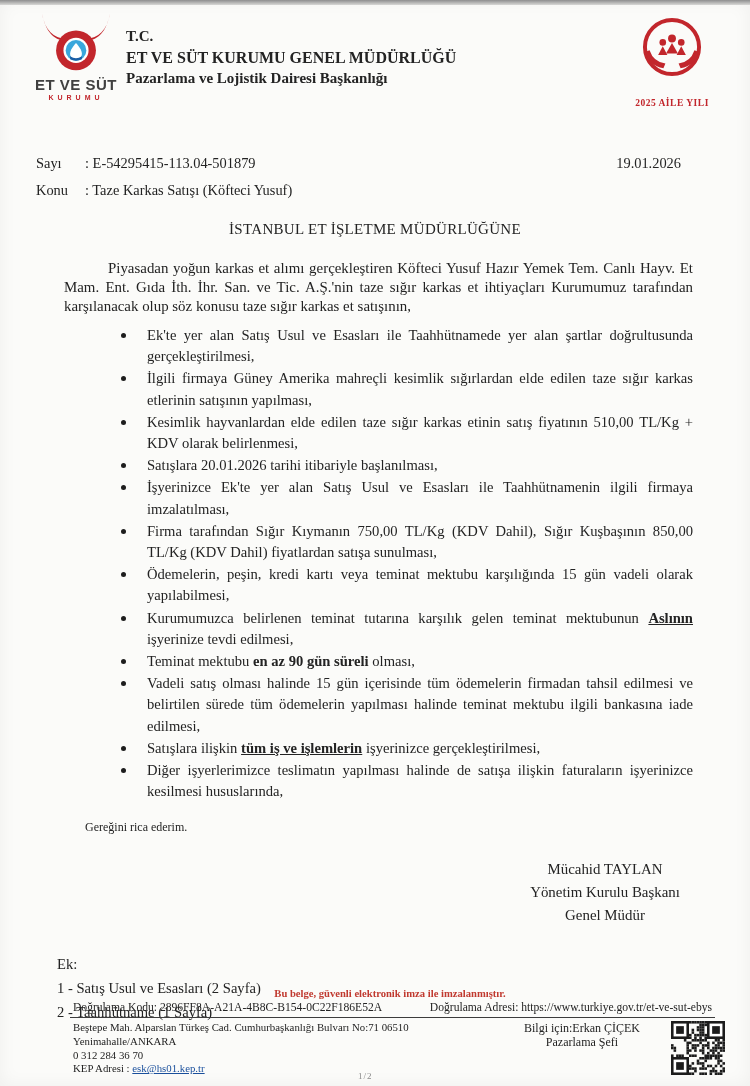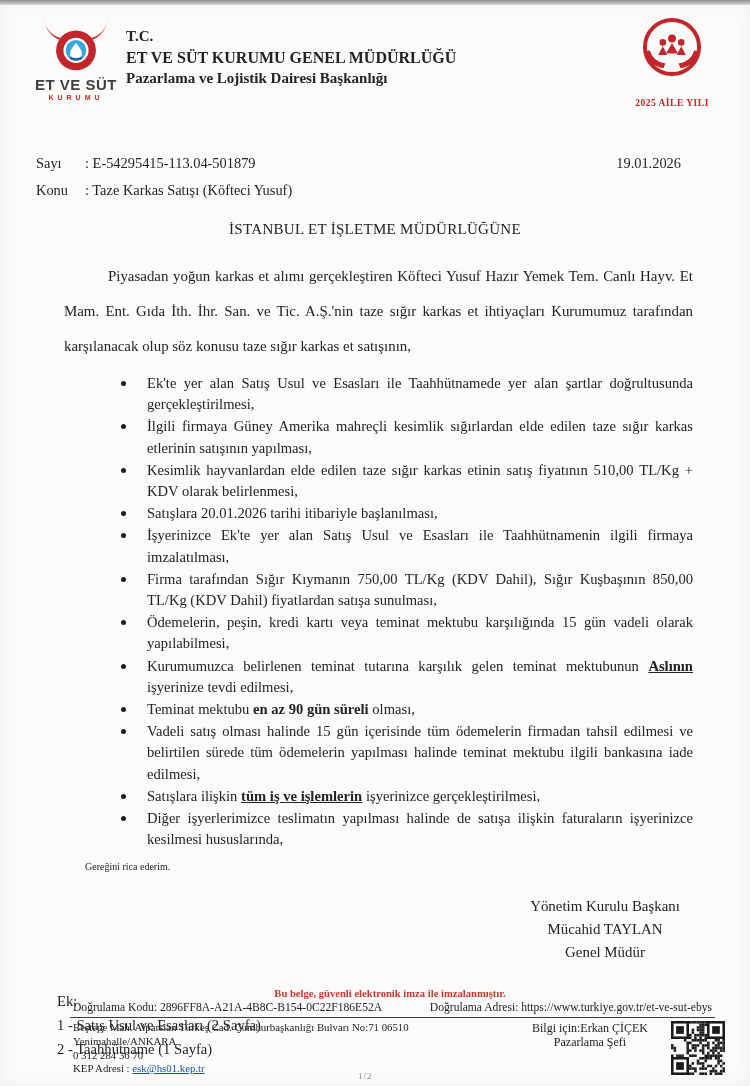--- a/index.html
+++ b/index.html
@@ -26,39 +26,39 @@
   .logo-right .caption{font-family:"Liberation Serif",serif;font-weight:bold;
     font-size:9.5px;color:#c2262c;letter-spacing:0.5px;margin-top:12px;}
   
   .meta{position:relative;margin:42px 53px 0 36px;font-size:14.4px;}
   .meta-row{display:flex;line-height:27px;}
   .meta-label{width:49px;}
   .meta-date{position:absolute;right:16px;top:0;line-height:27px;}
   
   .addressee{text-align:center;margin-top:17px;font-size:15px;letter-spacing:0.3px;}
   .intro{margin:21px 57px 0 64px;text-align:justify;text-indent:44px;
-    font-size:14.9px;line-height:35px;}
+    font-size:14.9px;line-height:19px;}
   ul.bullets{list-style:none;margin:9px 57px 0 0;padding:0 0 0 147px;}
   ul.bullets li{position:relative;text-align:justify;font-size:14.6px;
     line-height:21.2px;margin-bottom:1px;}
   ul.bullets li::before{content:"";position:absolute;left:-26px;top:8px;
     width:5px;height:5px;border-radius:50%;background:#1d1d1d;}
   .b{font-weight:bold;}
   .u{text-decoration:underline;font-family:Liberation Serif, serif;}
-  .closing{margin:11px 0 0 85px;font-size:10px;}
+  .closing{margin:18px 0 0 85px;font-size:12px;}
   .signature{width:240px;margin:23px 25px 0 auto;text-align:center;
     font-size:14.9px;line-height:23px;}
   .attachments{margin:25px 0 0 57px;font-size:14.6px;line-height:24px;}
   
   .footer{position:absolute;left:15px;top:988px;width:750px;}
   .esign{text-align:center;color:#c0392f;font-size:10.6px;font-weight:bold;}
   .verify-row{display:flex;justify-content:space-between;
     margin:1px 53px 0 58px;font-size:11.6px;line-height:15px;}
   .rule{margin:2px 50px 0 55px;border-top:1.7px solid #3c3c3c;}
-  .foot-cols{display:flex;margin:3px 40px 0 58px;}
+  .foot-cols{display:flex;margin:3px 40px 0 58px;gap:8px;}
   .addr{flex:1;font-size:10.8px;line-height:13.8px;}
   .kep a{color:#1a4f9c;text-decoration:underline;}
   .contact{width:150px;text-align:center;font-size:12px;line-height:13.8px;padding-top:1px;}
   .qr{width:54px;height:54px;margin-left:6px;}
   .pagenum{position:absolute;left:358px;top:1071px;font-size:9px;color:#8a8a8a;letter-spacing:1px;}
 </style>
 </head>
 <body>
 
 <div class="page">
@@ -127,22 +127,22 @@
       <li><span>Ödemelerin, peşin, kredi kartı veya teminat mektubu karşılığında 15 gün vadeli olarak yapılabilmesi,</span></li>
       <li><span>Kurumumuzca belirlenen teminat tutarına karşılık gelen teminat mektubunun </span><span class="b u">Aslının</span><span> işyerinize tevdi edilmesi,</span></li>
       <li><span>Teminat mektubu </span><span class="b">en az 90 gün süreli</span><span> olması,</span></li>
       <li><span>Vadeli satış olması halinde 15 gün içerisinde tüm ödemelerin firmadan tahsil edilmesi ve belirtilen sürede tüm ödemelerin yapılması halinde teminat mektubu ilgili bankasına iade edilmesi,</span></li>
       <li><span>Satışlara ilişkin </span><span class="b u">tüm iş ve işlemlerin</span><span> işyerinizce gerçekleştirilmesi,</span></li>
       <li><span>Diğer işyerlerimizce teslimatın yapılması halinde de satışa ilişkin faturaların işyerinizce kesilmesi hususlarında,</span></li>
     </ul>
   <div class="closing">Gereğini rica ederim.</div>
 
   <div class="signature">
+    <div>Mücahid TAYLAN</div>
     <div>Yönetim Kurulu Başkanı</div>
-    <div>Mücahid TAYLAN</div>
     <div>Genel Müdür</div>
   </div>
 
   <div class="attachments">
     <div>Ek:</div>
     <div>1 - Satış Usul ve Esasları (2 Sayfa)</div>
     <div>2 - Taahhütname (1 Sayfa)</div>
   </div>
 
   <div class="footer">

